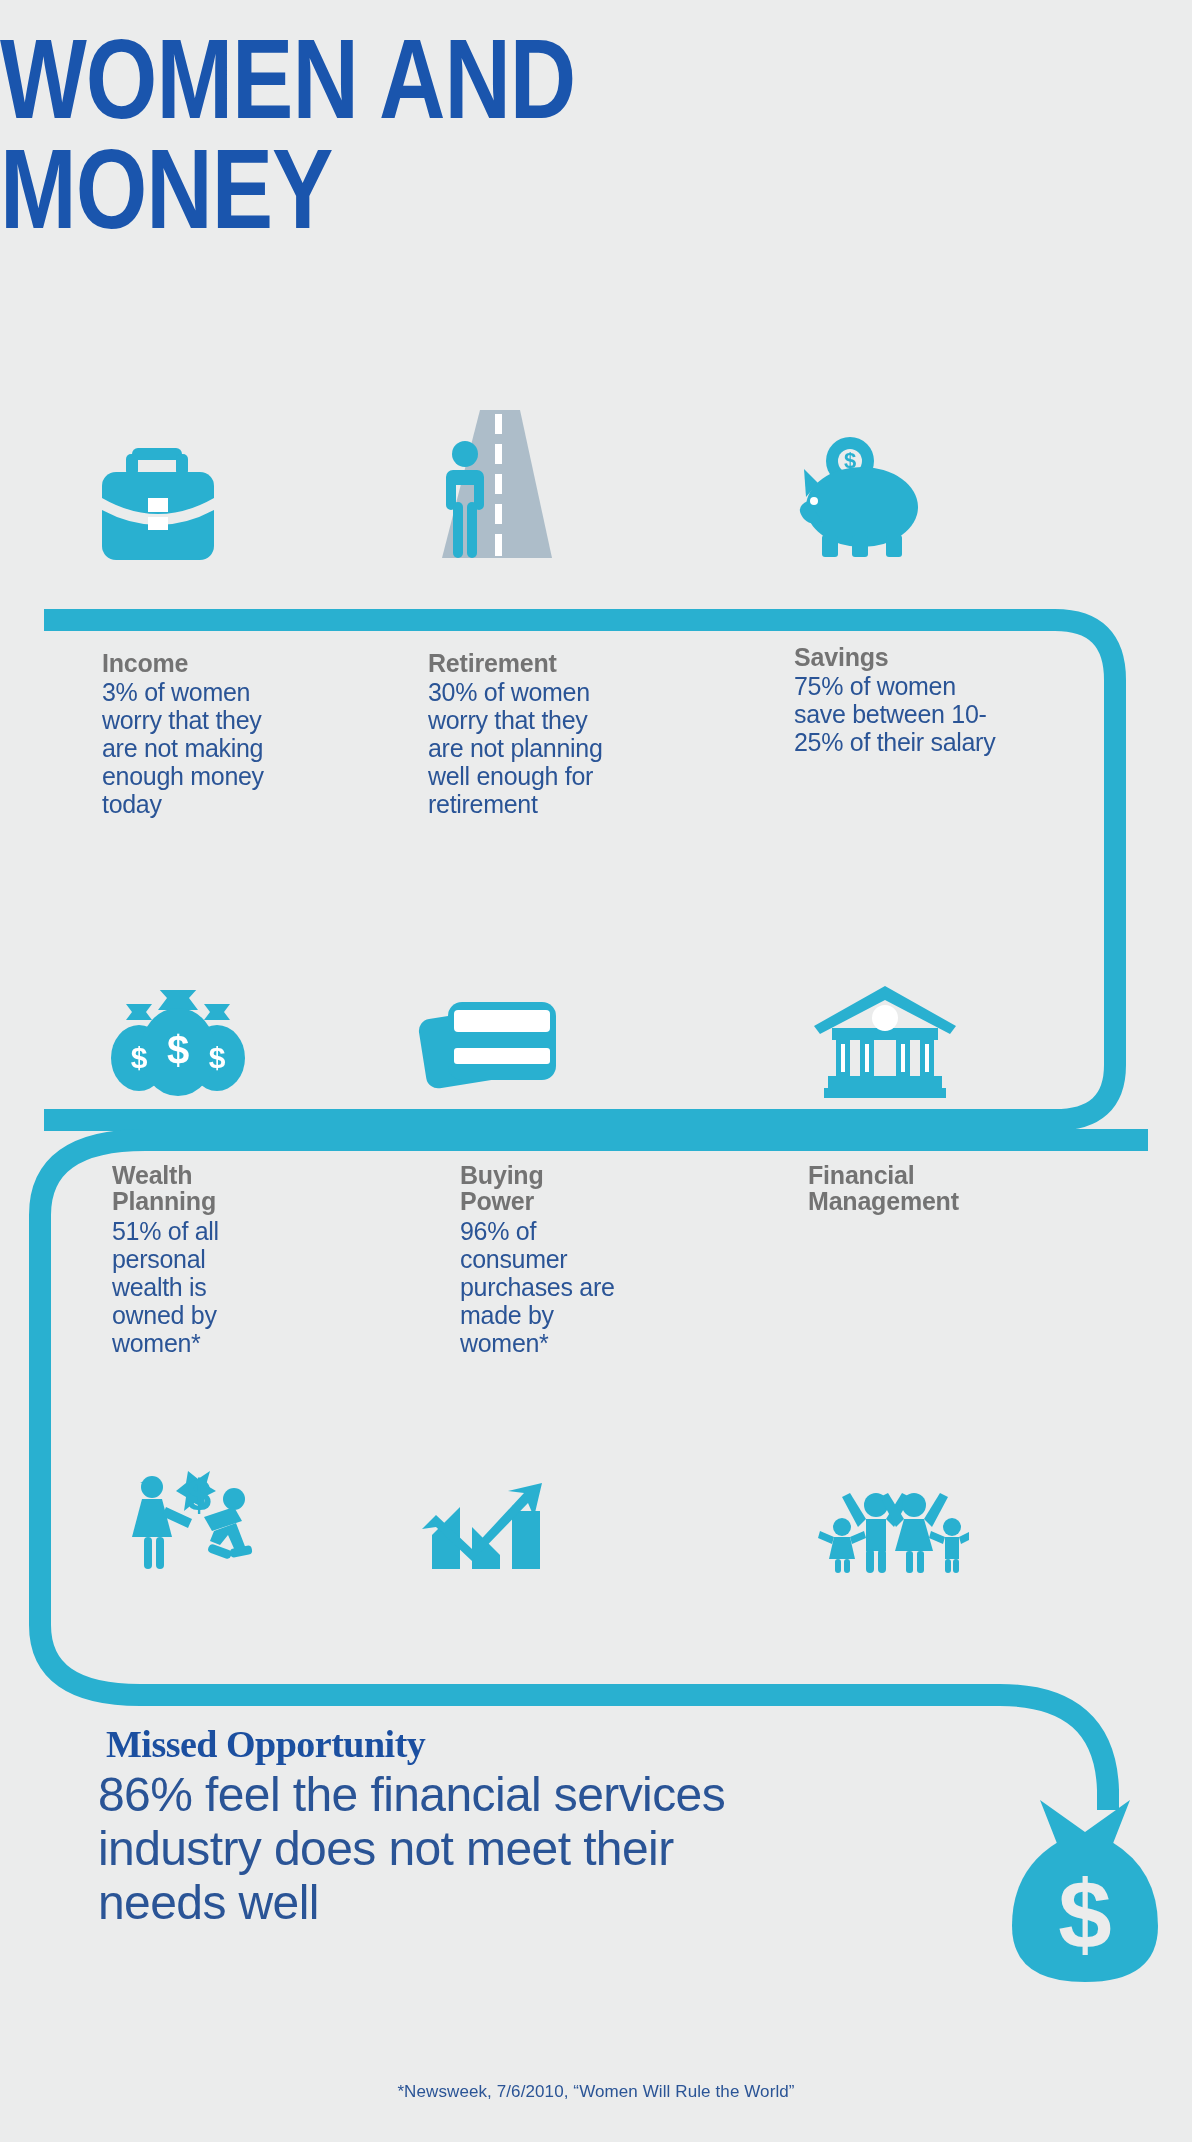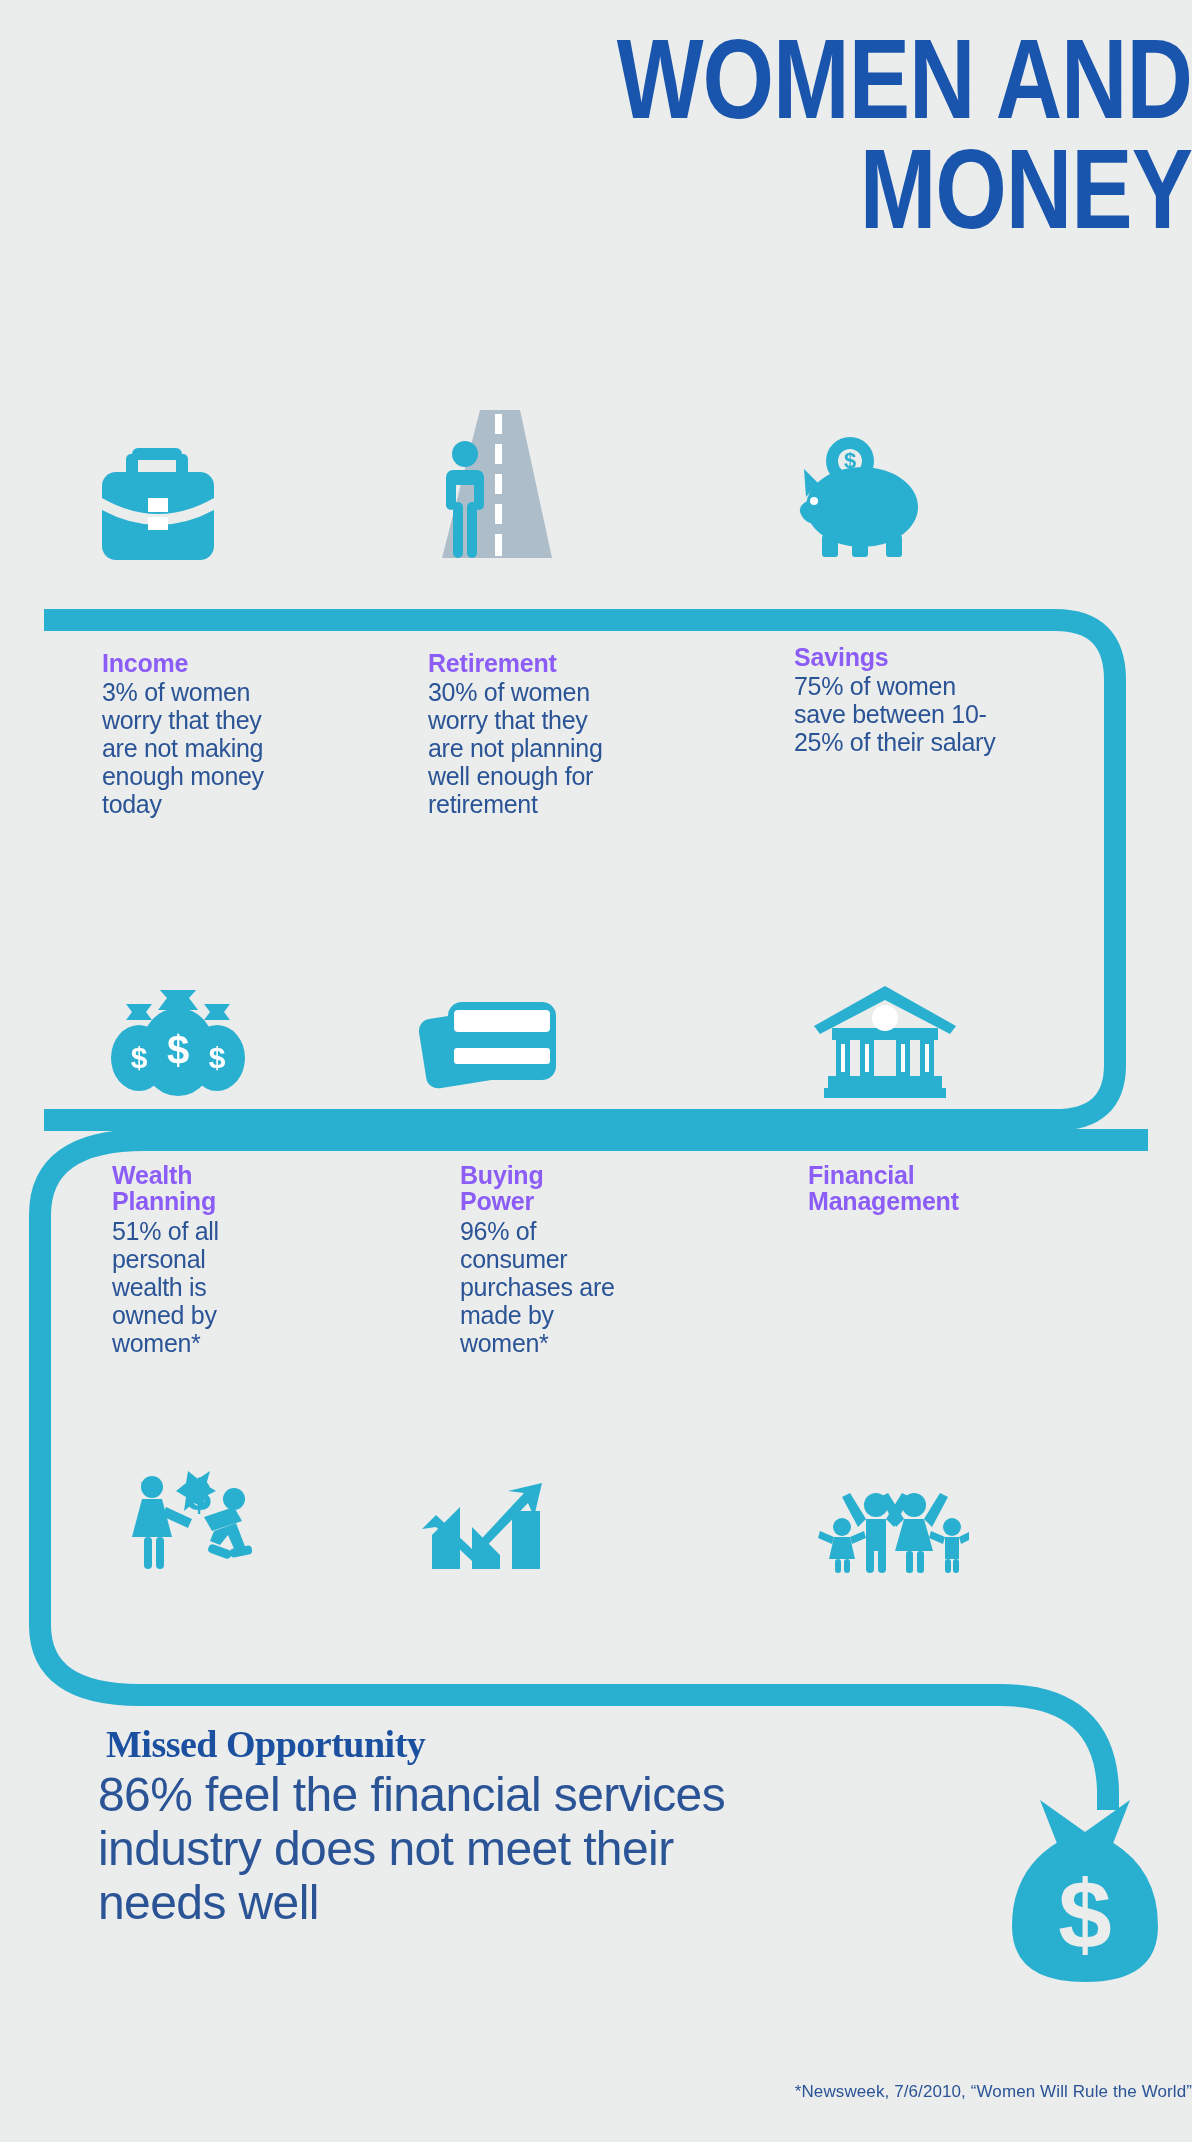--- a/index.html
+++ b/index.html
@@ -16,21 +16,21 @@
     height: 2142px;
     background: #ebecec;
   }
 
   
   #title-block {
     position: absolute;
     top: 26px;
     left: 0;
     width: 1192px;
-    text-align: right;
+    text-align: left;
   }
   .title-line {
     color: #1a55ad;
     font-family: "Liberation Sans", sans-serif;
     font-weight: bold;
     font-size: 92px;
     line-height: 0.94;
     letter-spacing: -1px;
     transform: scaleY(1.22);
     transform-origin: top center;
@@ -56,21 +56,21 @@
   .col-2 { left: 428px; }
   .col-3 { left: 790px; }
 
   .icon-slot {
     height: 170px;
     display: flex;
     align-items: flex-end;
   }
 
   .block-title {
-    color: #8b5cf6;
+    color: #737373;
     font-weight: bold;
     font-size: 25px;
     line-height: 1.05;
     letter-spacing: -0.2px;
   }
   .block-body {
     color: #2a5496;
     font-size: 25px;
     line-height: 1.12;
     margin-top: 2px;
@@ -102,21 +102,21 @@
     font-size: 48px;
     line-height: 1.13;
     letter-spacing: -0.6px;
     margin-top: 2px;
   }
 
   #footnote {
     position: absolute;
     left: 0; top: 2082px;
     width: 1192px;
-    text-align: right;
+    text-align: center;
     color: #2a5496;
     font-size: 17px;
     letter-spacing: 0.1px;
   }
 
   svg { display: block; }
 </style>
 </head>
 <body>
 

